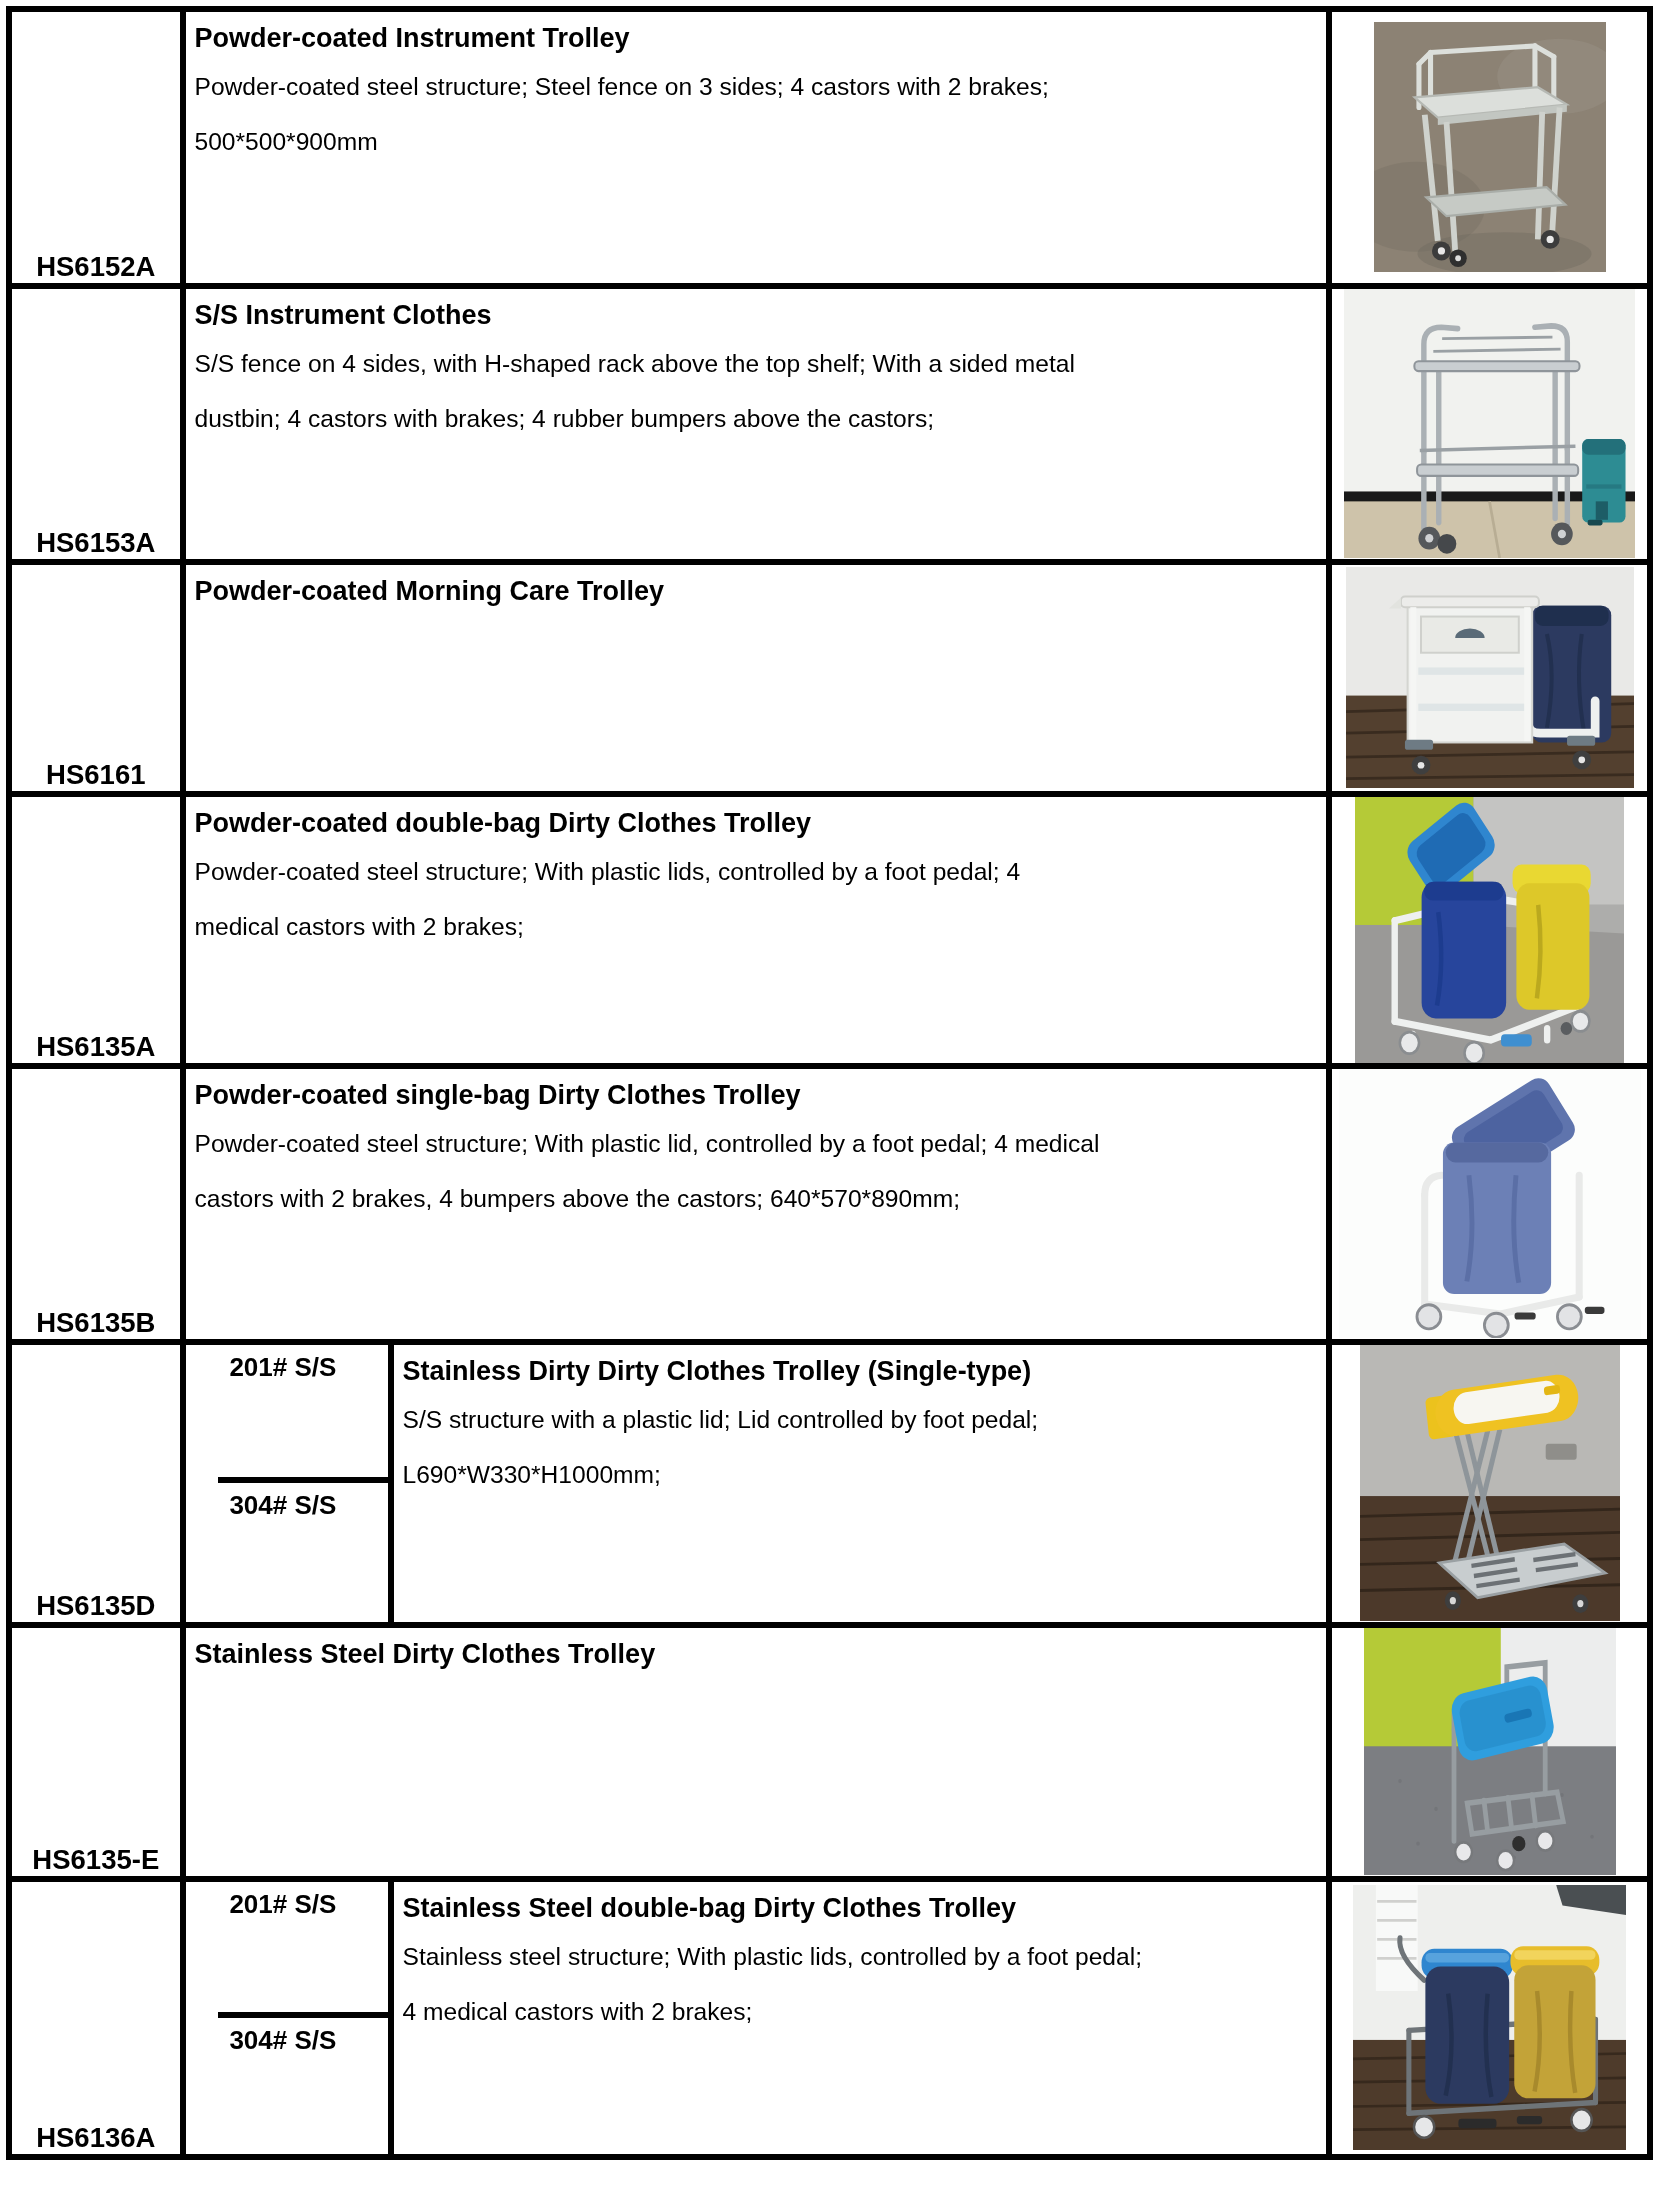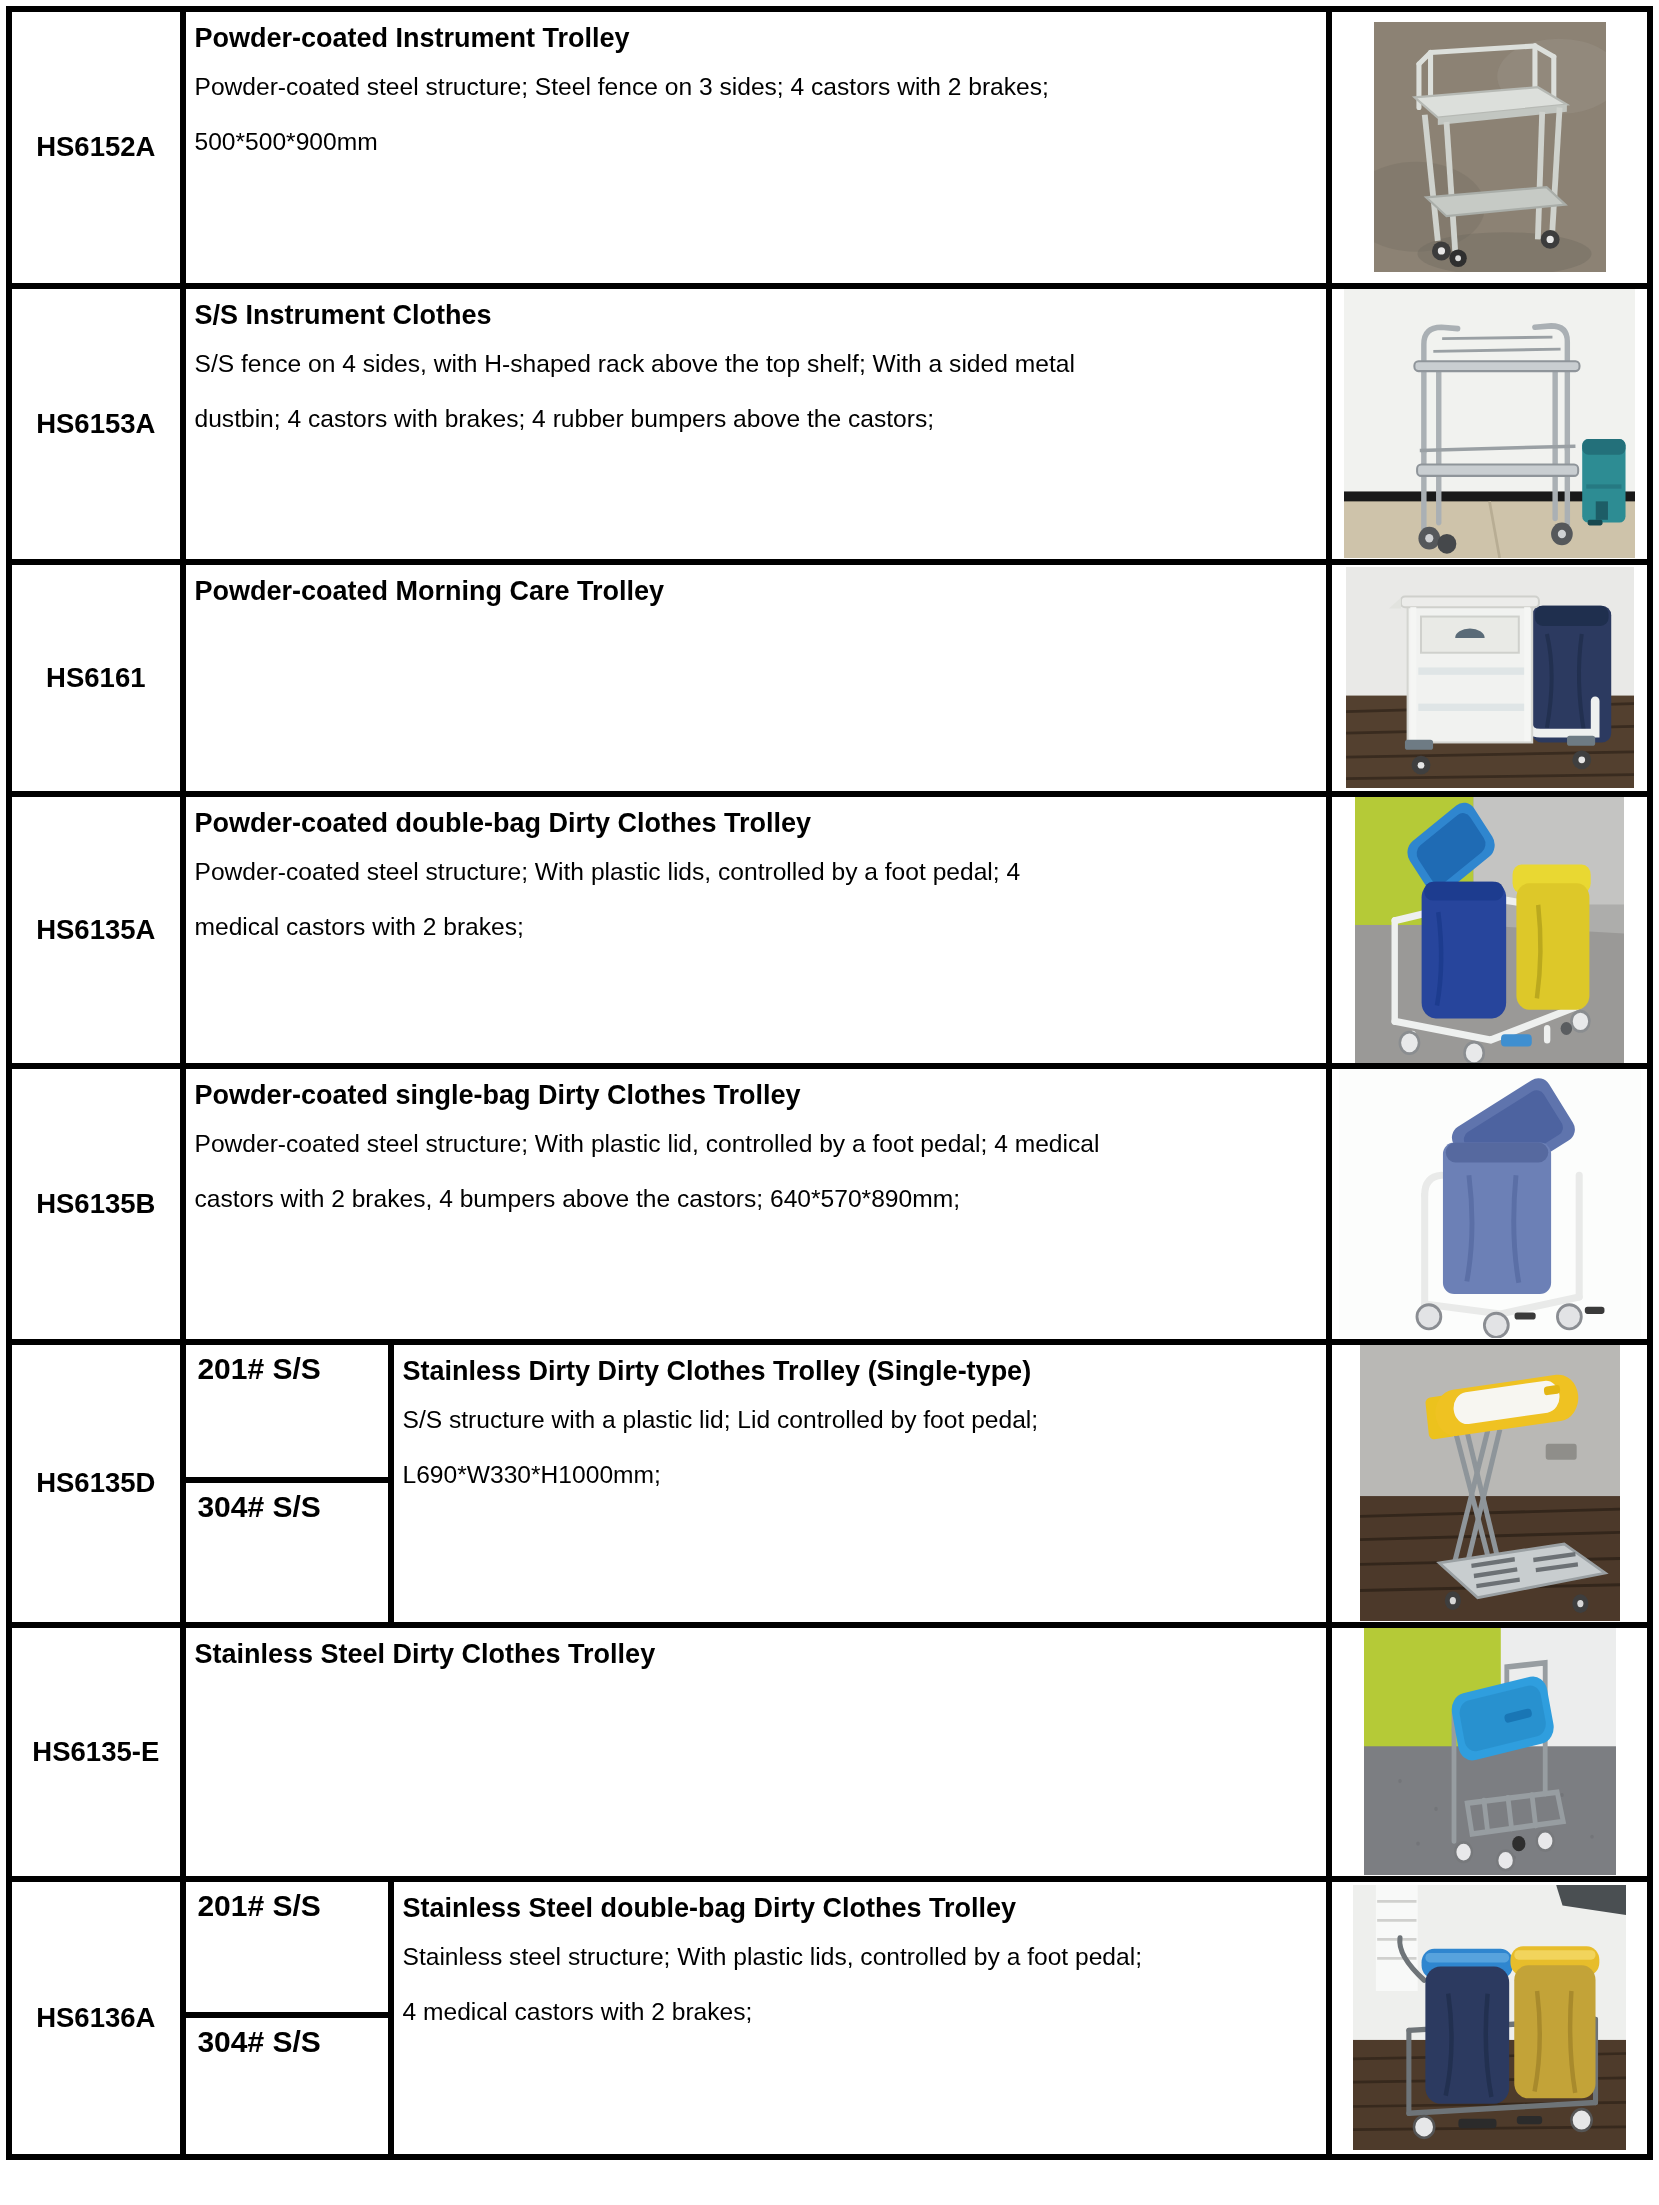--- a/index.html
+++ b/index.html
@@ -5,25 +5,25 @@
   * { box-sizing: border-box; }
   html,body { margin:0; padding:0; background:#ffffff; }
   body { width:1659px; font-family:"Liberation Sans", sans-serif; color:#000; }
   .catalog { margin:5.8px 5.8px 0 5.8px; border:6.5px solid #000; }
   .row { display:flex; border-bottom:6.5px solid #000; background:#fff; }
   .row:last-child { border-bottom:none; }
   .h1{height:277px}.h2{height:276px}.h3{height:232px}.h4{height:272px}
   .h5{height:276px}.h6{height:283px}.h7{height:254px}.h8{height:272px}
 
   .c-code { width:174px; flex:0 0 174px; border-right:6.5px solid #000;
-            display:flex; align-items:center; justify-content:center;
+            display:flex; align-items:flex-end; justify-content:center;
             font-weight:bold; font-size:27.5px; }
   .c-var { width:208px; flex:0 0 208px; border-right:6.5px solid #000;
            display:flex; flex-direction:column; }
-  .var-cell { flex:1 1 50%; padding:7.2px 5.8px 0 11.6px; font-weight:bold; font-size:30px; }
+  .var-cell { flex:1 1 50%; padding:7.2px 5.8px 0 11.6px; font-weight:bold; font-size:26px;margin-left:32px; }
   .var-cell.top { border-bottom:6.5px solid #000; }
   .c-desc { flex:1 1 auto; border-right:6.5px solid #000; padding:5.8px 10px 0 8.7px; overflow:hidden; }
   .title { font-weight:bold; font-size:27px; line-height:41px; }
   .desc { font-size:24.6px; line-height:55px; white-space:pre-line; }
   .c-photo { width:315px; flex:0 0 315px; display:flex;
              align-items:center; justify-content:center; background:#fff; }
   .c-photo svg { display:block; }
   .p1{width:232px;height:250px}.p2{width:291px;height:269px}
   .p3{width:288px;height:221px}.p4{width:269px;height:266px}
   .p5{width:302px;height:269px}.p6{width:260px;height:276px}

